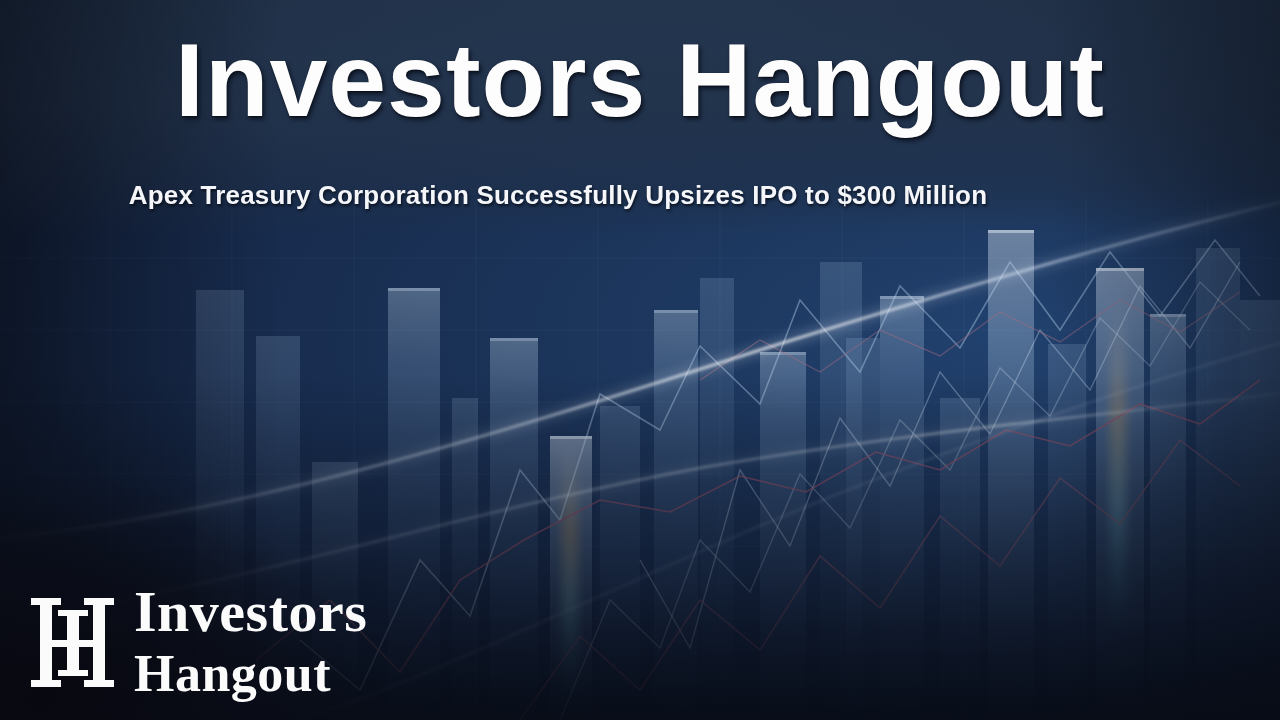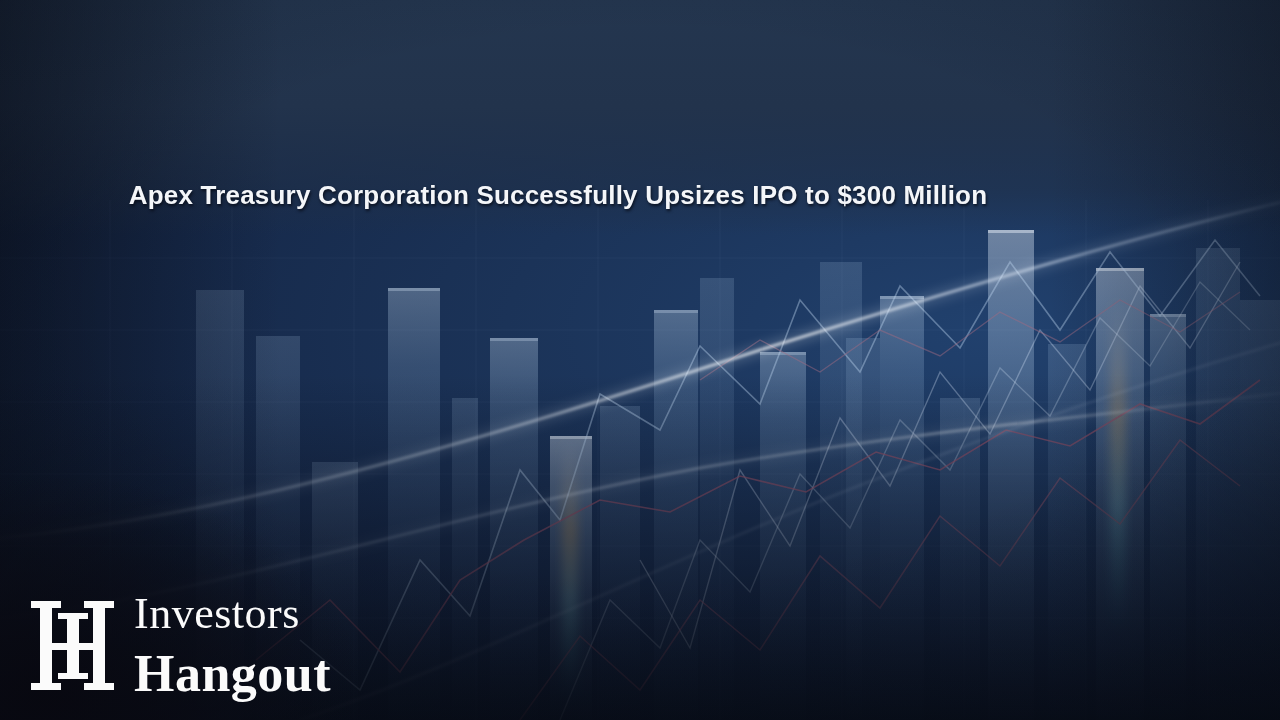--- a/index.html
+++ b/index.html
@@ -54,22 +54,22 @@
   .logo{
     position:absolute;left:28px;bottom:20px;
     display:flex;align-items:center;gap:14px;
   }
   .logo-mark{width:92px;height:105px;flex:0 0 auto;}
   .logo-words{
     display:flex;flex-direction:column;justify-content:center;
     font-family:"Liberation Serif", serif;color:#fbfbfb;
     line-height:0.98;
   }
-  .logo-words .l1{font-size:44px;font-weight:normal;letter-spacing:0.5px;}
-  .logo-words .l2{font-size:52px;font-weight:bold;letter-spacing:0.5px;margin-top:14px;}
+  .logo-words .l1{font-size:58px;font-weight:bold;letter-spacing:0.5px;}
+  .logo-words .l2{font-size:52px;font-weight:bold;letter-spacing:0.5px;margin-top:8px;}
 </style>
 </head>
 <body>
 
 <div class="stage">
 
   <div class="bg-base"></div>
   <div class="bg-topflat"></div>
 
   <svg class="layer" viewBox="0 0 1280 720" preserveAspectRatio="none">
@@ -219,20 +219,21 @@
       <path d="M -20 620 C 200 600 420 520 700 468 C 920 430 1120 414 1290 392" fill="none" stroke="url(#glowLine2)" stroke-width="1.8" filter="url(#blurSm)"></path>
     </g>
     <g>
       <path d="M 300 720 C 480 660 660 560 900 470 C 1060 410 1200 366 1290 340" fill="none" stroke="#dce9f8" stroke-opacity="0.16" stroke-width="2" filter="url(#blurSm)"></path>
     </g>
   </svg>
 
   <div class="bg-vignette"></div>
   <div class="bg-cornerdark"></div>
 
+  <div class="title">Investors Hangout</div>
   <div class="subtitle">Apex Treasury Corporation Successfully Upsizes IPO to $300 Million</div>
 
   <div class="logo">
     <svg class="logo-mark" viewBox="0 0 92 105">
       <g fill="#fbfbfb">
 
         <rect x="3" y="8" width="30" height="7"></rect>
         <rect x="12" y="8" width="12" height="89"></rect>
         <rect x="3" y="90" width="30" height="7"></rect>
 

